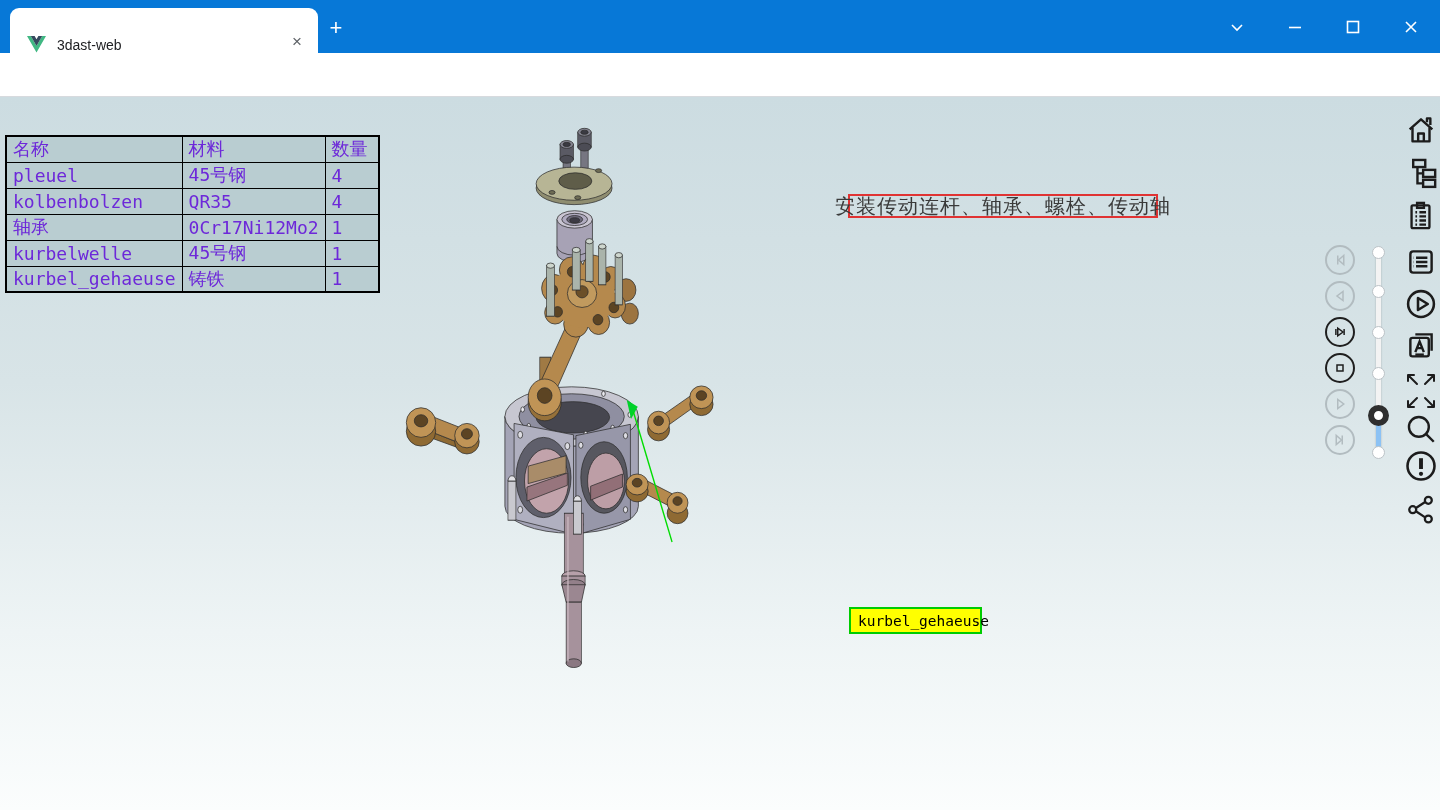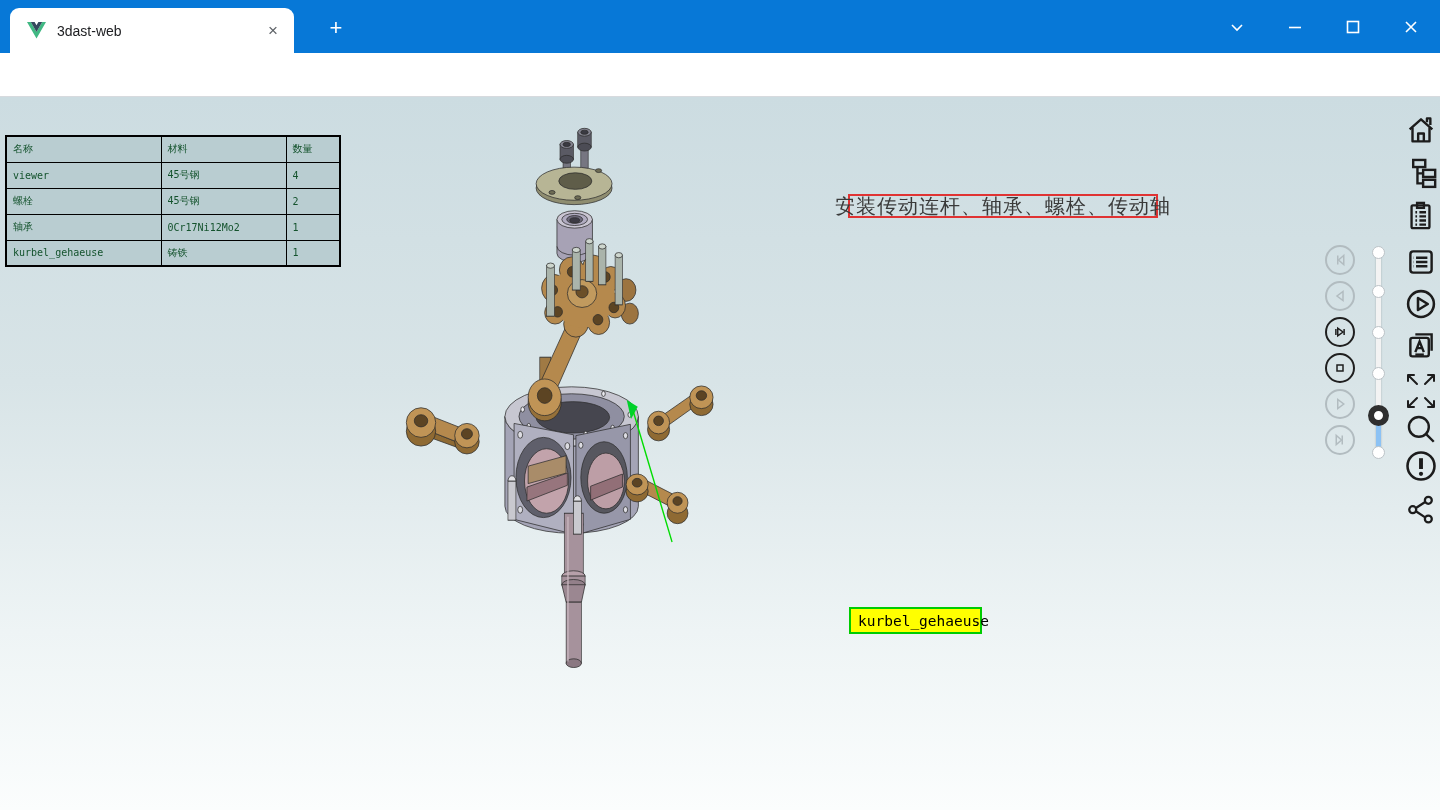--- a/index.html
+++ b/index.html
@@ -2,22 +2,22 @@
 <html><head>
 <meta charset="utf-8">
 <style>
   * { margin:0; padding:0; box-sizing:border-box; }
   html,body { width:1440px; height:810px; overflow:hidden; background:#fff;
               font-family:"Liberation Sans", sans-serif; }
   #stage { position:relative; width:1440px; height:810px; }
 
   
   #titlebar { position:absolute; left:0; top:0; width:1440px; height:53px; background:#0778d7; }
-  .tab { position:absolute; left:10px; top:8px; width:284px; height:45px; background:#ffffff;
-         border-radius:9px 9px 0 0; display:flex; align-items:center; }
+  .tab { position:absolute; left:10px; top:8px; width:308px; height:45px; background:#ffffff;
+         border-radius:9px 9px 0 0; display:flex; align-items:flex-end; }
   .tab .favicon { margin-left:17px; width:19px; height:17px; flex:0 0 auto; }
   .tab .tab-title { margin-left:11px; font-size:14px; color:#202124; flex:1 1 auto;
                     white-space:nowrap; overflow:hidden; }
   .tab .tab-close { margin-right:10px; width:22px; height:22px; border-radius:50%;
                     display:flex; align-items:center; justify-content:center;
                     font-size:17px; color:#5f6368; cursor:default; }
   .new-tab { position:absolute; left:322px; top:14px; width:28px; height:28px;
              display:flex; align-items:center; justify-content:center;
              color:#ffffff; font-size:22px; font-weight:400; }
   .win-controls { position:absolute; right:0; top:0; height:53px; display:flex; }
@@ -39,21 +39,21 @@
   .avatar { position:absolute; left:1366px; top:61px; width:29px; height:29px; border-radius:50%;
             background:#e7e9ec; display:flex; align-items:center; justify-content:center; }
 
   
   #viewer { position:absolute; left:0; top:97px; width:1440px; height:713px;
             background:linear-gradient(180deg,#ccdce1 0%, #d8e4e7 40%, #eef4f5 75%, #fbfdfd 100%); }
 
   
   #bom { position:absolute; left:5px; top:38px; border-collapse:collapse;
          background:#b9cdd1; font-family:"DejaVu Sans Mono", monospace;
-         font-size:10px; color:#14532d; border:2px solid #000;padding-left:28px; }
+         font-size:18px; color:#6d28d9; border:2px solid #000;padding-left:28px; }
   #bom td, #bom th { border:1px solid #000; height:26px; padding:0 6px;
                      font-weight:normal; text-align:left; white-space:nowrap; }
   #bom .c0 { width:155px; } #bom .c1 { width:125px; } #bom .c2 { width:54px; }
 
   
   #annotation { position:absolute; left:848px; top:97px; width:310px; height:24px;
                 border:2px solid #e03333; color:#3a3a3a; font-size:20px;
                 display:flex; align-items:center; justify-content:center;
                 letter-spacing:1px; white-space:nowrap; }
   #part-label { position:absolute; left:849px; top:510px; width:133px; height:27px;
@@ -192,32 +192,37 @@
   <div id="viewer">
 
     <table id="bom">
       <tbody>
           <tr>
         <th class="c0">名称</th>
         <th class="c1">材料</th>
         <th class="c2">数量</th>
       </tr>
       <tr>
-            <td>viewer</td>
+            <td>pleuel</td>
             <td>45号钢</td>
             <td>4</td>
           </tr>
       <tr>
-            <td>螺栓</td>
-            <td>45号钢</td>
-            <td>2</td>
+            <td>kolbenbolzen</td>
+            <td>QR35</td>
+            <td>4</td>
           </tr>
       <tr>
             <td>轴承</td>
             <td>0Cr17Ni12Mo2</td>
+            <td>1</td>
+          </tr>
+      <tr>
+            <td>kurbelwelle</td>
+            <td>45号钢</td>
             <td>1</td>
           </tr>
       <tr>
             <td>kurbel_gehaeuse</td>
             <td>铸铁</td>
             <td>1</td>
           </tr>
     </tbody>
       </table>
 

